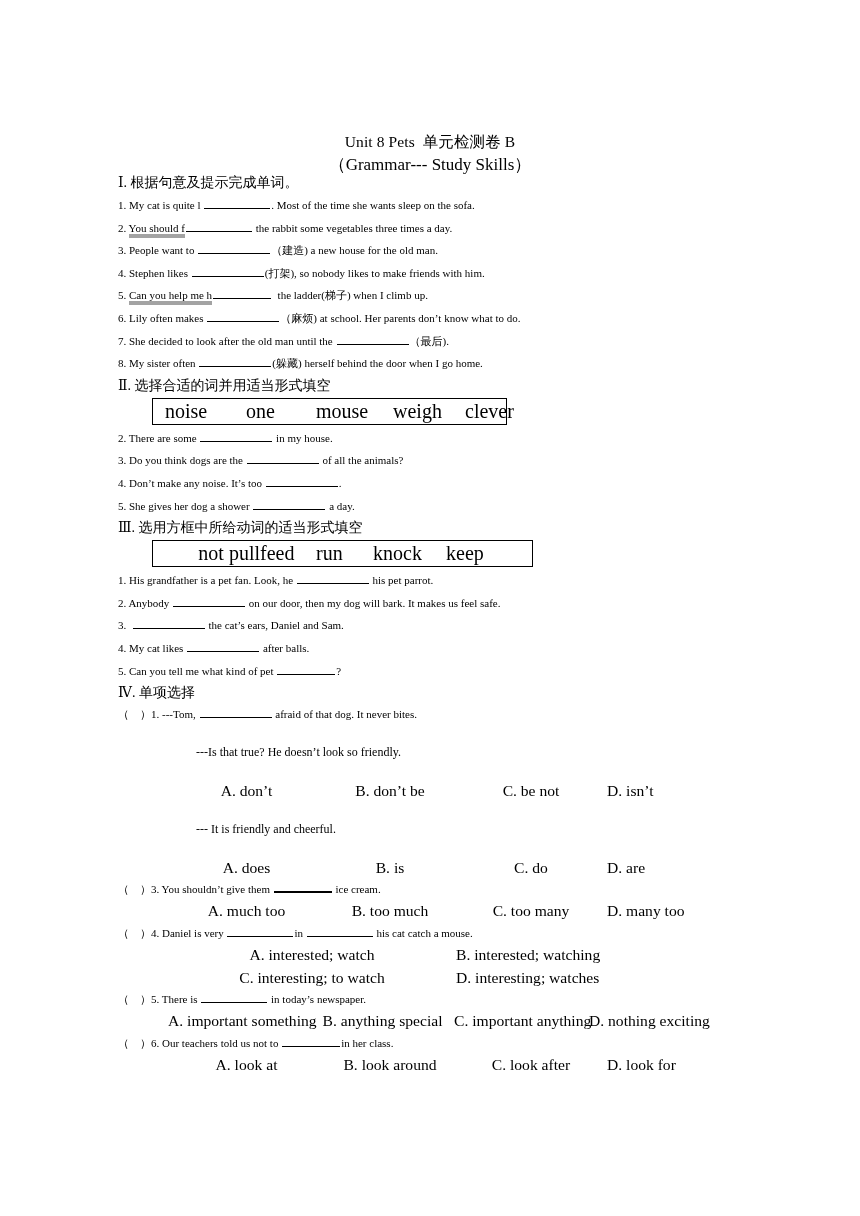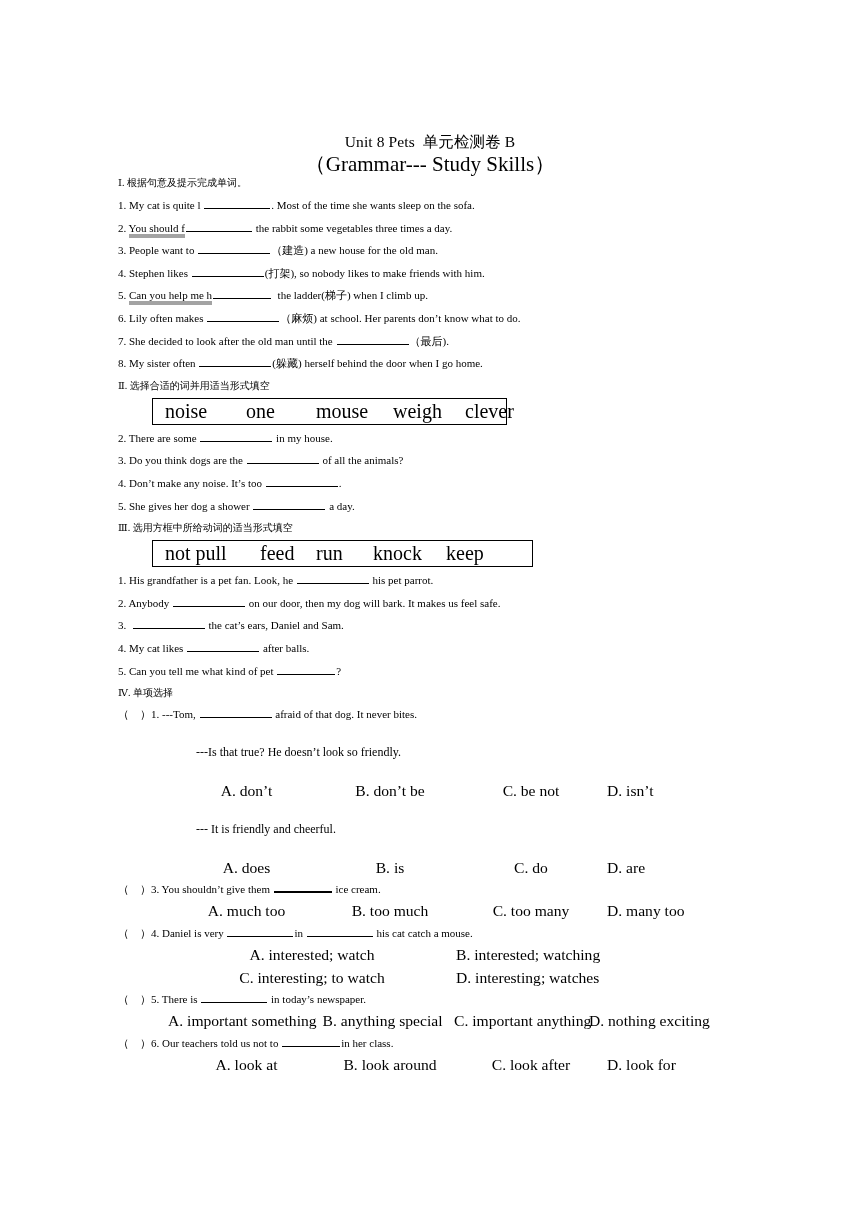--- a/index.html
+++ b/index.html
@@ -33,36 +33,36 @@
     width: 860px;
     text-align: center;
   }
   .doc-title {
     font-size: 15.5px;
     line-height: 21px;
     letter-spacing: 0.1px;
     white-space: pre;
   }
   .doc-subtitle {
-    font-size: 21px;
+    font-size: 17px;
     line-height: 21px;
     margin-top: 2px;
     white-space: pre;
   }
 
   
   .content {
     position: absolute;
     left: 118px;
     top: 172px;
     width: 726px;
   }
 
   .section-head {
-    font-size: 10px;
+    font-size: 14px;
     line-height: 21px;
     margin: 0 0 1px 0;
     white-space: pre;
   }
 
   .q-line {
     font-size: 11px;
     line-height: 22.6px;
     white-space: pre-wrap;
     margin: 0;
@@ -139,21 +139,21 @@
   .wordbank .w {
     display: inline-block;
     white-space: pre;
   }
   .bank-1 .w1 { width: 81px; }
   .bank-1 .w2 { width: 70px; }
   .bank-1 .w3 { width: 77px; }
   .bank-1 .w4 { width: 72px; }
   .bank-1 .w5 { width: auto; }
 
-  .bank-2 .v1 { width: 95px; }
+  .bank-2 .v1 { width: 95px; text-align: right; }
   .bank-2 .v2 { width: 56px; }
   .bank-2 .v3 { width: 57px; }
   .bank-2 .v4 { width: 73px; }
   .bank-2 .v5 { width: auto; }
 
   .paren {
     display: inline-block;
     white-space: pre;
   }
   .choice-stem { white-space: pre; }

